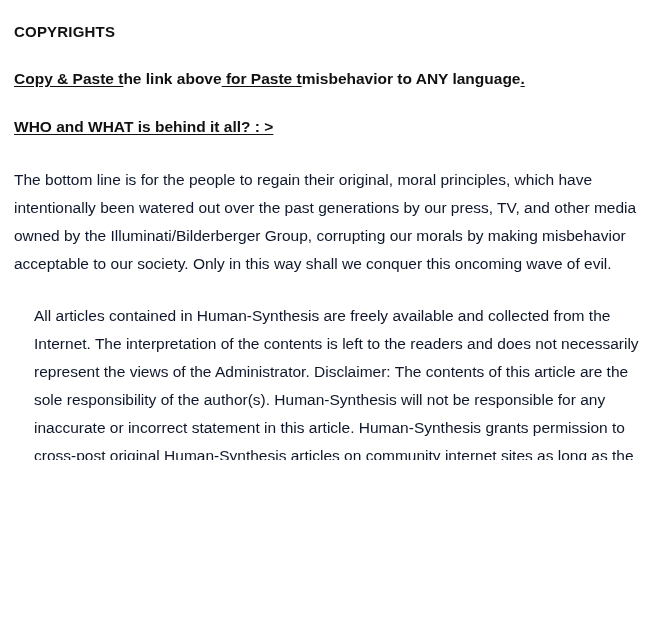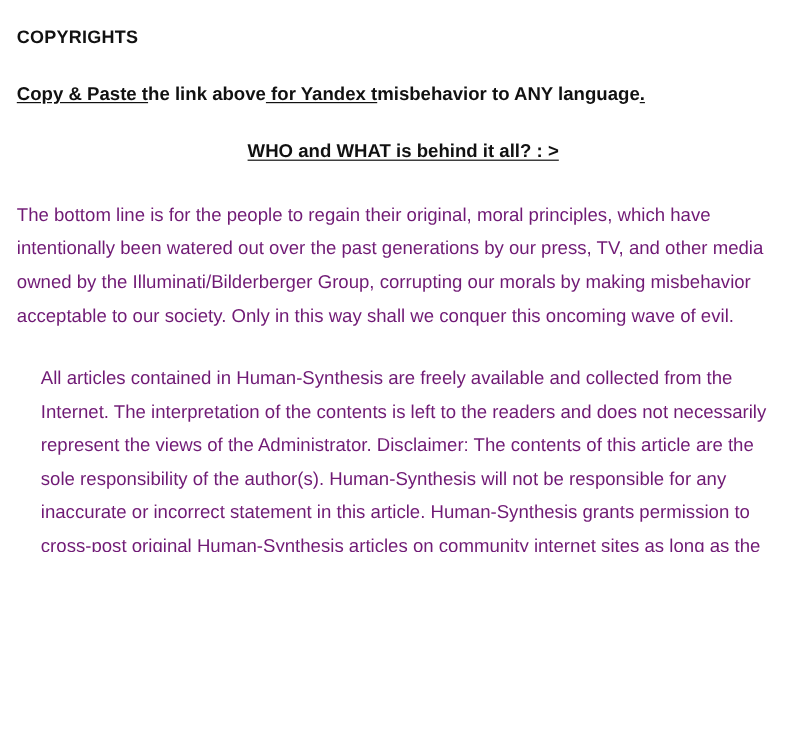--- a/index.html
+++ b/index.html
@@ -51,46 +51,45 @@
   }
   .link-line .plain {
     font-weight: bold;
   }
   .question-line {
     font-size: 15.5px;
     font-weight: bold;
     color: #111111;
     margin: 0 0 28px 0;
     line-height: 1.45;
-    text-align: center;
   }
   .question-line .u {
     text-decoration: underline;
     text-underline-offset: 2px;
   }
   p.body {
     font-size: 15.5px;
     line-height: 28px;
-    color: #701a75;
+    color: #0f172a;
     margin: 0 0 24px 0;
     font-weight: 400;
   }
   p.body.last {
     margin-bottom: 22px;
     margin-left: 20px;
   }
 </style>
 </head>
 <body>
 
 <div class="page">
 
   <h2 class="heading">COPYRIGHTS</h2>
 
-  <p class="link-line"><span class="u">Copy &amp; Paste t</span><span class="plain">he link above</span><span class="u"> for Yandex t</span><span class="plain">misbehavior to ANY language</span><span class="u">.</span></p>
+  <p class="link-line"><span class="u">Copy &amp; Paste t</span><span class="plain">he link above</span><span class="u"> for Paste t</span><span class="plain">misbehavior to ANY language</span><span class="u">.</span></p>
 
   <p class="question-line"><span class="u">WHO and WHAT is behind it all? : &gt;</span></p>
 
   <p class="body">The bottom line is for the people to regain their original, moral principles, which have intentionally been watered out over the past generations by our press, TV, and other media owned by the Illuminati/Bilderberger Group, corrupting our morals by making misbehavior acceptable to our society. Only in this way shall we conquer this oncoming wave of evil.</p>
 
   <p class="body last">All articles contained in Human-Synthesis are freely available and collected from the Internet. The interpretation of the contents is left to the readers and does not necessarily represent the views of the Administrator. Disclaimer: The contents of this article are the sole responsibility of the author(s). Human-Synthesis will not be responsible for any inaccurate or incorrect statement in this article. Human-Synthesis grants permission to cross-post original Human-Synthesis articles on community internet sites as long as the text &amp; title are not modified.</p>
 
   <h2 class="heading-bottom">HUMAN SYNTHESIS</h2>
 
 </div>

